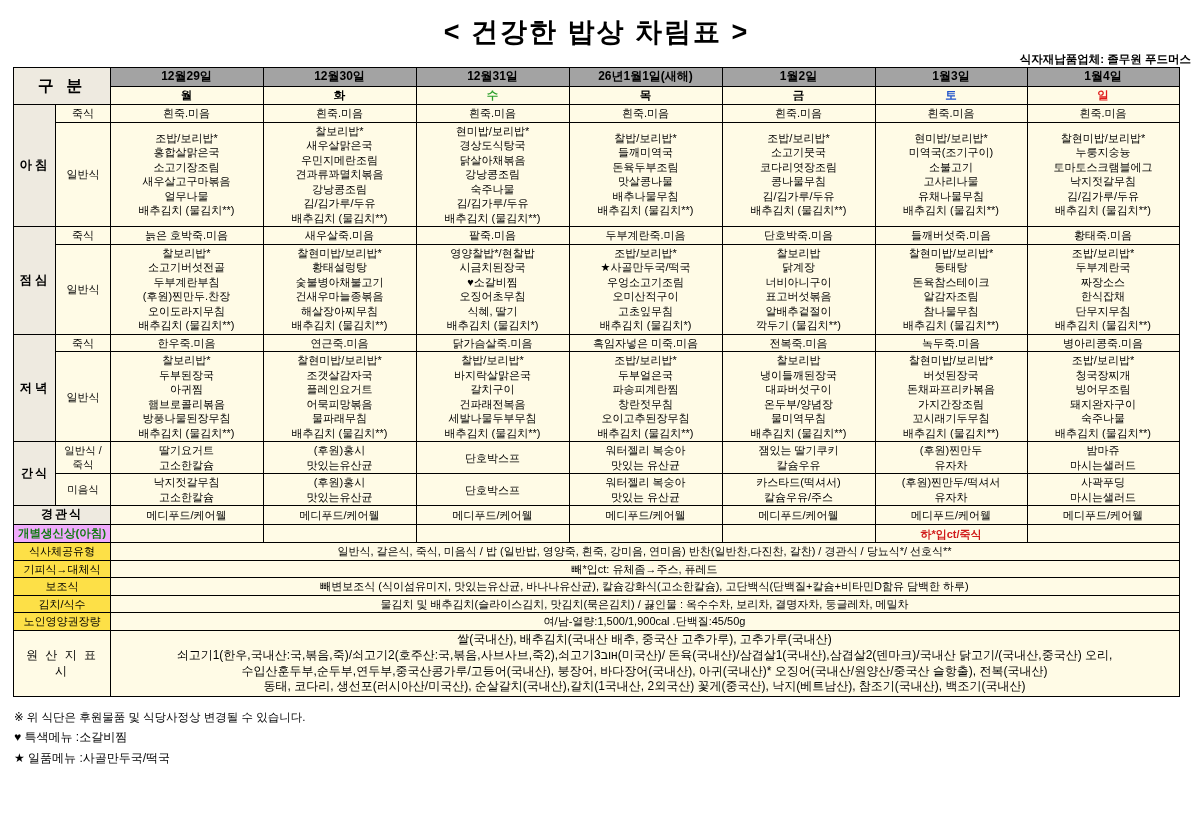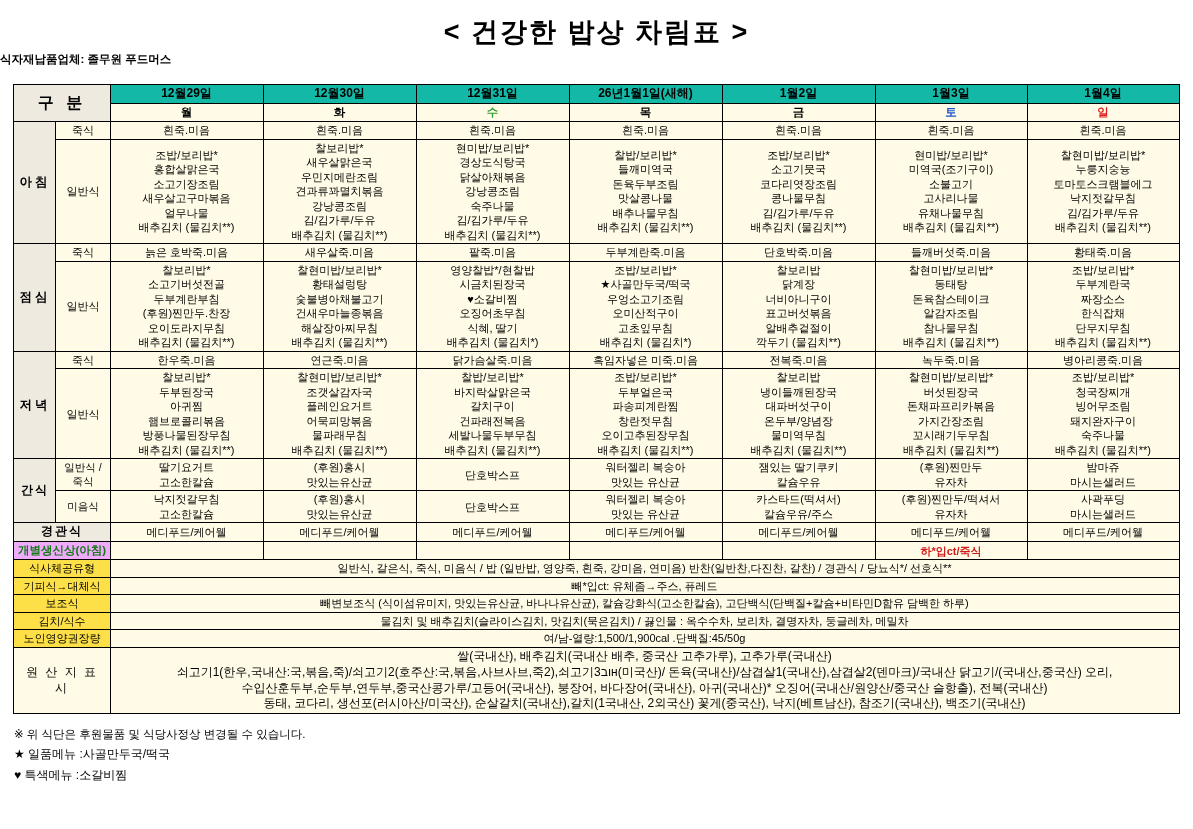--- a/index.html
+++ b/index.html
@@ -12,42 +12,42 @@
   .page{position:relative;width:1193px;height:829px;padding:0;box-sizing:border-box;}
   .title{
     text-align:center;
     font-size:27px;
     font-weight:bold;
     letter-spacing:2px;
     margin-top:14px;
     margin-bottom:2px;
   }
   .supplier{
-    text-align:left;
+    text-align:right;
     font-size:11.5px;
     font-weight:bold;
-    padding-right:11px;
-    margin-bottom:17px;
+    padding-right:2px;
+    margin-bottom:0;
   }
   table.menu{
     border-collapse:collapse;
     margin:0 auto;
     width:1165px;
     table-layout:fixed;
     font-size:11px;
   }
   table.menu td, table.menu th{
     border:1px solid #000;
     padding:1px 2px;
     vertical-align:middle;
     text-align:center;
     line-height:1.32;
   }
   .hdr-label{background:#eeeae0;font-weight:bold;font-size:16px;letter-spacing:4px;}
-  .datecell{background:#14b8a6;font-weight:bold;font-size:12px;}
+  .datecell{background:#a3a3a3;font-weight:bold;font-size:12px;}
   .daycell{background:#fffbe6;font-weight:bold;font-size:11.5px;}
   .day-wed{color:#2a9e2a;}
   .day-sat{color:#1f52c9;}
   .day-sun{color:#e01b1b;}
   .meal-head{background:#eeeae0;font-weight:bold;font-size:12.5px;letter-spacing:3px;width:42px;}
   .sub-head{background:#fffbe6;font-size:11px;width:54px;}
   .porridge{background:#fffbe6;}
   .dishes{background:#fffbe6;text-align:center;}
   .dishes div{white-space:nowrap;}
   .snack-head{background:#eeeae0;font-weight:bold;font-size:12px;letter-spacing:2px;}
@@ -433,17 +433,17 @@
             <div>쇠고기1(한우,국내산:국,볶음,죽)/쇠고기2(호주산:국,볶음,사브사브,죽2),쇠고기3ובн(미국산)/ 돈육(국내산)/삼겹살1(국내산),삼겹살2(덴마크)/국내산 닭고기/(국내산,중국산) 오리,</div>
             <div>수입산훈두부,순두부,연두부,중국산콩가루/고등어(국내산), 붕장어, 바다장어(국내산), 아귀(국내산)* 오징어(국내산/원양산/중국산 슬항출), 전복(국내산)</div>
             <div>동태, 코다리, 생선포(러시아산/미국산), 순살갈치(국내산),갈치(1국내산, 2외국산) 꽃게(중국산), 낙지(베트남산), 참조기(국내산), 백조기(국내산)</div>
           </td>
       </tr>
     </tbody>
   </table>
 
   <div class="footer">
     <div>※ 위 식단은 후원물품 및 식당사정상 변경될 수 있습니다.</div>
+    <div class="star">♥ 특색메뉴 :소갈비찜</div>
     <div class="star">★ 일품메뉴 :사골만두국/떡국</div>
-    <div class="star">♥ 특색메뉴 :소갈비찜</div>
   </div>
 
 </div>
 
 </body></html>

